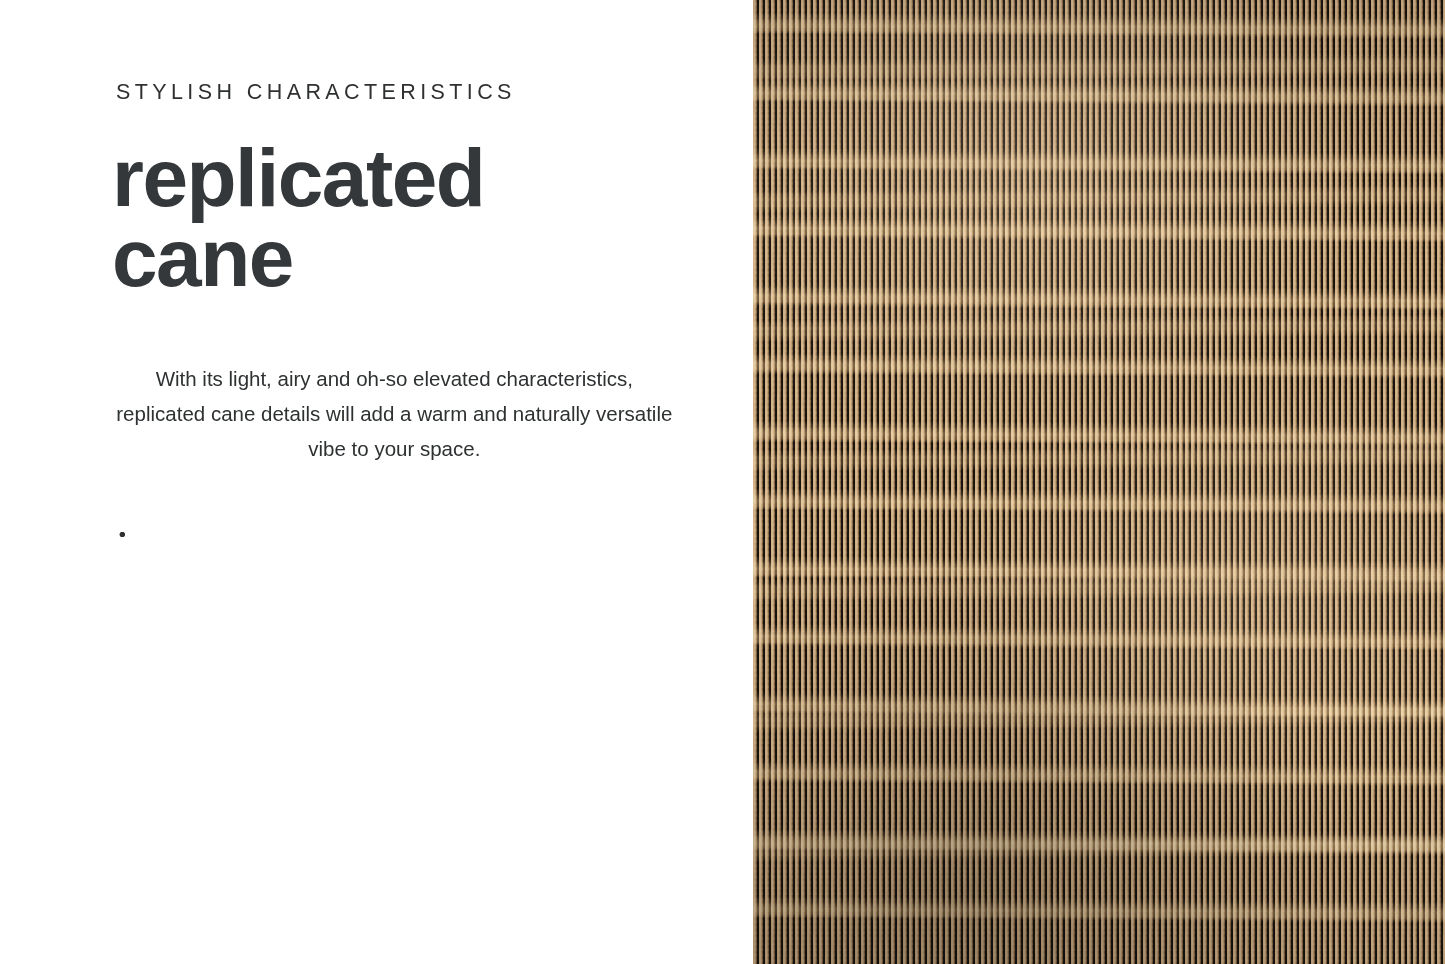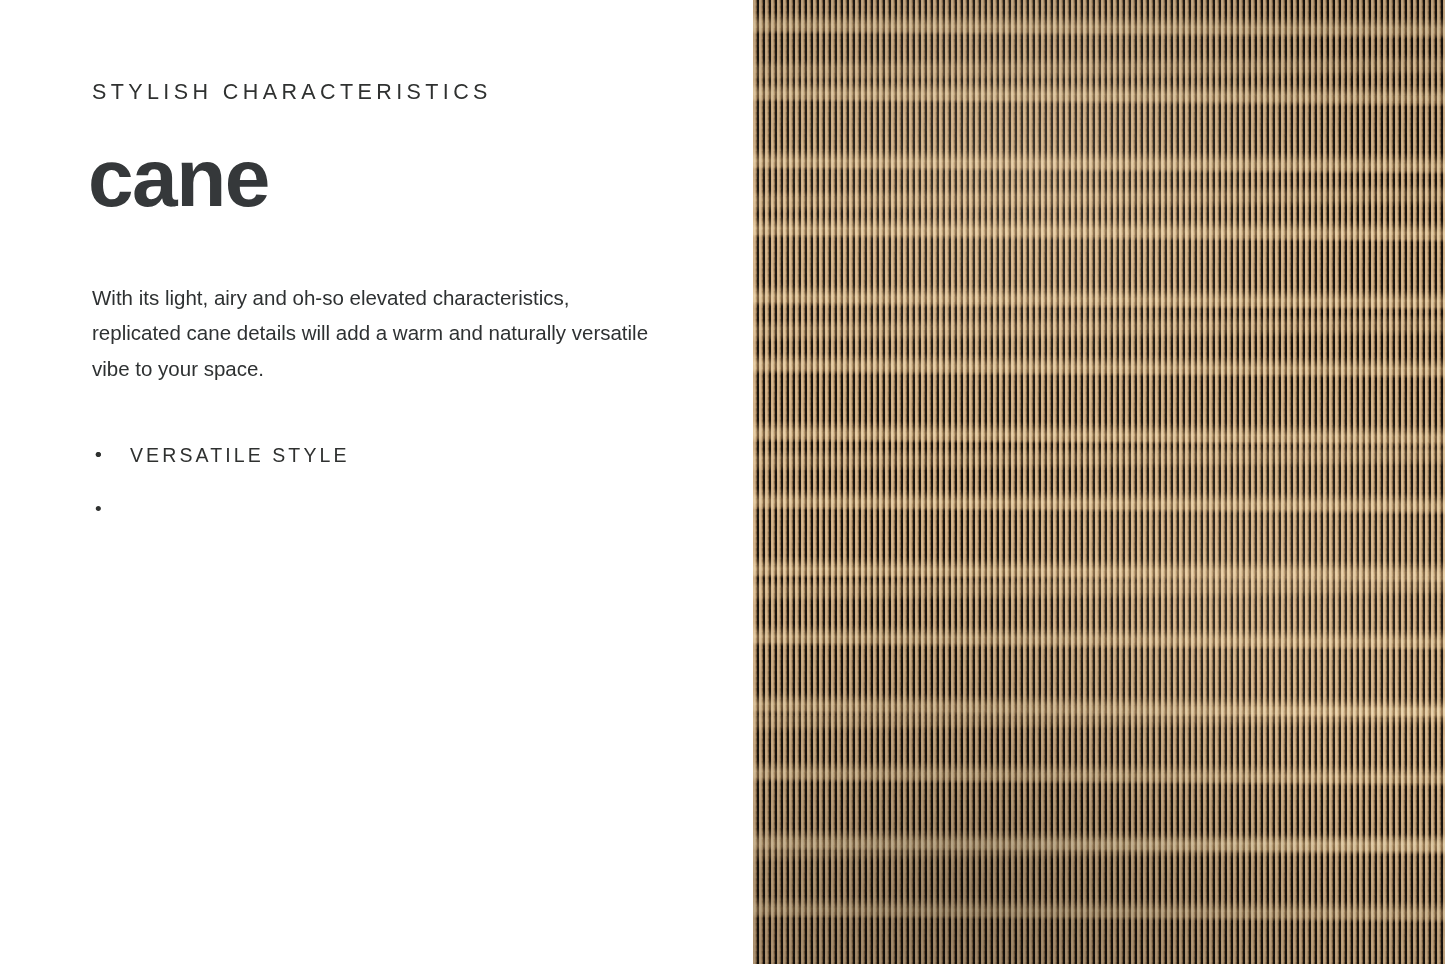--- a/index.html
+++ b/index.html
@@ -20,21 +20,21 @@
     height: 964px;
     display: flex;
     background: #ffffff;
   }
 
   
   .text-panel {
     width: 758px;
     height: 964px;
     box-sizing: border-box;
-    padding: 70px 80px 0 92px;
+    padding: 70px 80px 0 116px;
     background: #ffffff;
     position: relative;
   }
 
   .eyebrow {
     font-size: 21.5px;
     letter-spacing: 4.4px;
     color: #2f3130;
     font-weight: 400;
     margin: 0;
@@ -55,20 +55,21 @@
     display: block;
   }
 
   .body-copy {
     font-size: 20.5px;
     line-height: 1.72;
     color: #2e3132;
     margin: 62px 0 0 0;
     max-width: 560px;
     font-weight: 400;
+    text-align: center;
   }
 
   .feature-list {
     list-style: none;
     margin: 55px 0 0 0;
     padding: 0;
   }
   .feature-list li {
     position: relative;
     padding-left: 38px;
@@ -183,32 +184,32 @@
 </head>
 <body>
 
 <div class="page">
 
   <section class="text-panel">
 
     <p class="eyebrow">STYLISH CHARACTERISTICS</p>
 
     <h1 class="headline">
+      <span class="line">replicated</span>
       <span class="line">cane</span>
     </h1>
 
     <p class="body-copy">With its light, airy and oh-so elevated characteristics, replicated cane details will add a warm and naturally versatile vibe to your space.</p>
 
     <ul class="feature-list">
       <li>
         <span class="bullet">•</span>
       </li>
       <li>
         <span class="bullet">•</span>
-        <span class="ftext">VERSATILE STYLE</span>
       </li>
       <li>
         <span class="bullet">•</span>
       </li>
     </ul>
 
   </section>
 
   <section class="image-panel">
     <div class="weave"></div>

